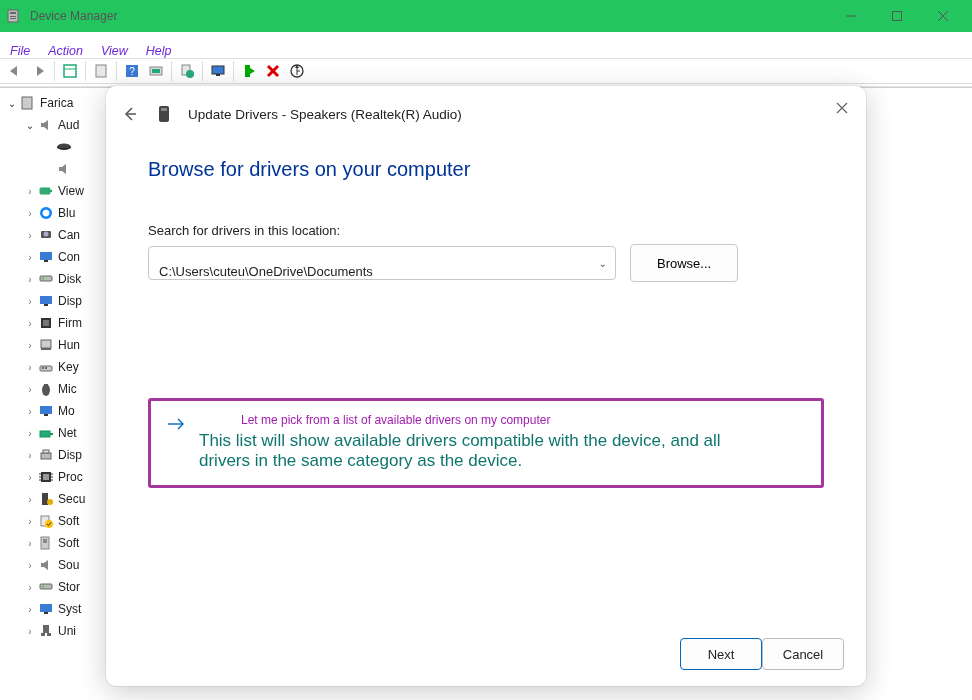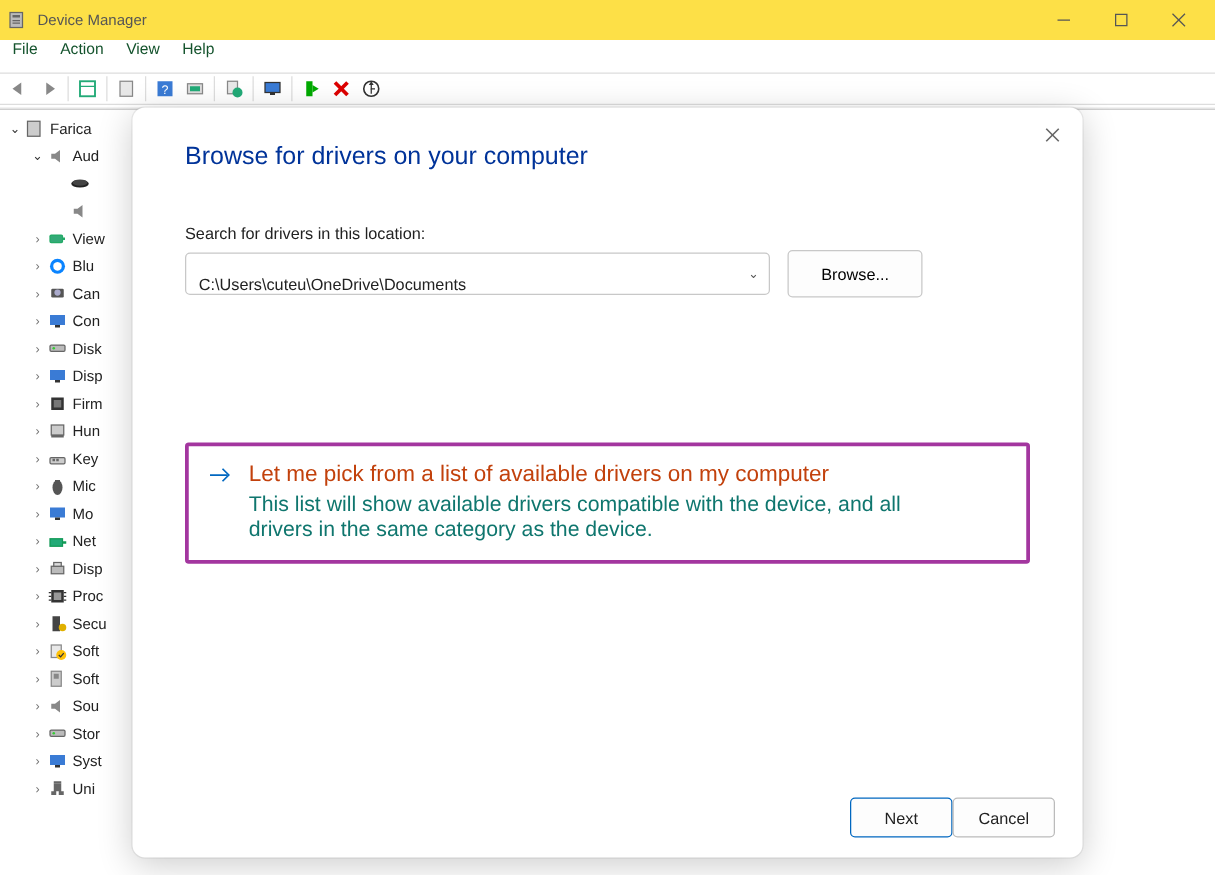--- a/index.html
+++ b/index.html
@@ -1,25 +1,25 @@
 <!DOCTYPE html>
 <html><head>
 <meta charset="utf-8">
 <style>
   * { margin: 0; padding: 0; box-sizing: border-box; font-family: "Segoe UI", Tahoma, sans-serif; }
   body { width: 972px; height: 700px; background: #fff; position: relative; overflow: hidden; font-size: 12px; color: #222;}
   
-  .titlebar { height: 32px; display:flex; align-items:center; padding:0 6px; background:#fde047; border-bottom:0px solid #ddd;}
+  .titlebar { height: 32px; display:flex; align-items:center; padding:0 6px; background:#22c55e; border-bottom:0px solid #ddd;}
   .titlebar .app-icon { width:16px; height:16px; margin-right:8px; display:flex; align-items:center; justify-content:center;}
   .titlebar .title { color:#555; font-size:12px; }
   .winbtns { margin-left:auto; display:flex; gap:0; }
   .winbtn { width:46px; height:32px; display:flex; align-items:center; justify-content:center; color:#555;}
   .winbtn svg { width:12px; height:12px; }
   
-  .menubar { height:26px; display:flex; align-items:flex-start; gap:18px; padding:0 10px; font-size:12.5px; color:#14532d;}
+  .menubar { height:26px; display:flex; align-items:flex-end; gap:18px; padding:0 10px; font-size:12.5px; color:#6d28d9;font-style:italic;}
   
   .toolbar { height:26px; display:flex; align-items:center; border-top:1px solid #ddd; border-bottom:1px solid #ddd; padding:0 4px; gap:2px;}
   .tbbtn { width:22px; height:22px; display:flex; align-items:center; justify-content:center;}
   .tbsep { width:1px; height:20px; background:#ddd; margin:0 2px;}
   
   .tree-container { position:absolute; top:88px; left:0; width:330px; height:600px; overflow:hidden; padding-top:4px;}
   .node { display:flex; align-items:center; height:22px; }
   .twist { width:16px; height:16px; display:flex; align-items:center; justify-content:center; color:#777; font-size:10px;}
   .twist.open { color:#333;}
   .nicon { width:16px; height:16px; margin-right:4px; display:flex; align-items:center; justify-content:center; }
@@ -39,21 +39,21 @@
   .form-label { font-size:13px; margin-bottom:6px; display:block;}
   .path-row { display:flex; gap:14px; align-items:center;}
   .path-input { flex:0 0 468px; height:34px; border:1px solid #c8c8c8; border-radius:4px; display:flex; align-items:center; padding:16px 28px 0 10px; font-size:13px; position:relative; background:#fff;}
   .chev { position:absolute; right:8px; top:50%; transform:translateY(-50%); color:#555; font-size:10px;}
   .browse-btn { height:38px; padding:0 26px; border:1px solid #c8c8c8; border-radius:4px; background:#fdfdfd; font-size:13px;}
   .chk-row { display:flex; align-items:center; gap:8px; margin-top:18px; font-size:13px;}
   .chkbox { width:14px; height:14px; border-radius:2px; background:#0067c0; display:flex; align-items:center; justify-content:center;}
   .chkbox svg{ width:10px; height:10px;}
   .option-box { margin-top:116px; border:3px solid #a3369f; border-radius:3px; padding:12px 16px 14px 16px; display:flex; gap:14px; align-items:flex-start;}
   .opt-arrow { color:#0067c0; margin-top:4px;}
-  .opt-title { color:#c2410c; font-size:18px; }
+  .opt-title { color:#a21caf; font-size:12px;margin-left:42px; }
   .opt-desc { color:#0f766e; font-size:17px; margin-top:4px; max-width:560px;}
   .dlg-buttons { position:absolute; bottom:16px; right:22px; display:flex; }
   .dlg-btn { min-width:82px; height:32px; border:1px solid #bbb; border-radius:4px; background:#fdfdfd; font-size:13px; display:flex; align-items:center; justify-content:center;}
   .dlg-btn.primary { border-color:#0067c0;}
   .hr-top { position:absolute; top:86px; left:0; right:0; height:2px; border-top:1px solid #e5e5e5; border-bottom:1px solid #cfcfcf;}
 </style>
 </head>
 <body>
 
 <div class="titlebar">
@@ -429,20 +429,35 @@
   </div>
 </div>
 
 <div class="dialog">
   <div class="dlg-close">
     <svg width="14" height="14" viewBox="0 0 14 14">
         <line x1="2" y1="2" x2="12" y2="12" stroke="#666" stroke-width="1.3"></line>
         <line x1="12" y1="2" x2="2" y2="12" stroke="#666" stroke-width="1.3"></line>
       </svg>
   </div>
+  <div class="dlg-head">
+    <span class="dlg-back">
+      <svg width="16" height="16" viewBox="0 0 16 16">
+          <path d="M10 2 L4 8 L10 14" fill="none" stroke="#555" stroke-width="1.5"></path>
+          <line x1="4" y1="8" x2="14" y2="8" stroke="#555" stroke-width="1.5"></line>
+        </svg>
+    </span>
+    <span class="dlg-title-icon">
+      <svg width="18" height="20" viewBox="0 0 18 20">
+          <rect x="4" y="2" width="10" height="16" rx="2" fill="#444"></rect>
+          <rect x="6" y="4" width="6" height="3" fill="#888"></rect>
+        </svg>
+    </span>
+    <span class="dlg-title">Update Drivers - Speakers (Realtek(R) Audio)</span>
+  </div>
   <div class="dlg-body">
     <div class="dlg-heading">Browse for drivers on your computer</div>
 
     <label class="form-label">Search for drivers in this location:</label>
     <div class="path-row">
       <div class="path-input">
         <span>C:\Users\cuteu\OneDrive\Documents</span>
         <span class="chev">⌄</span>
       </div>
       <button class="browse-btn">Browse...</button>

